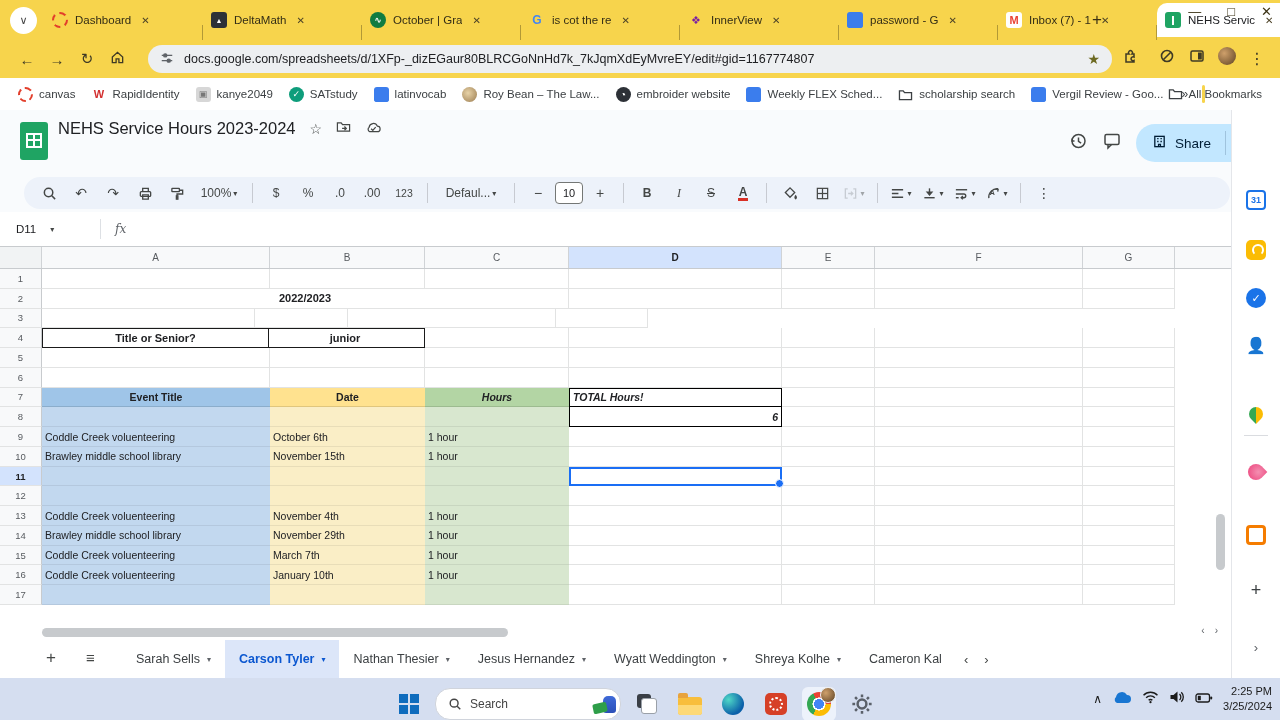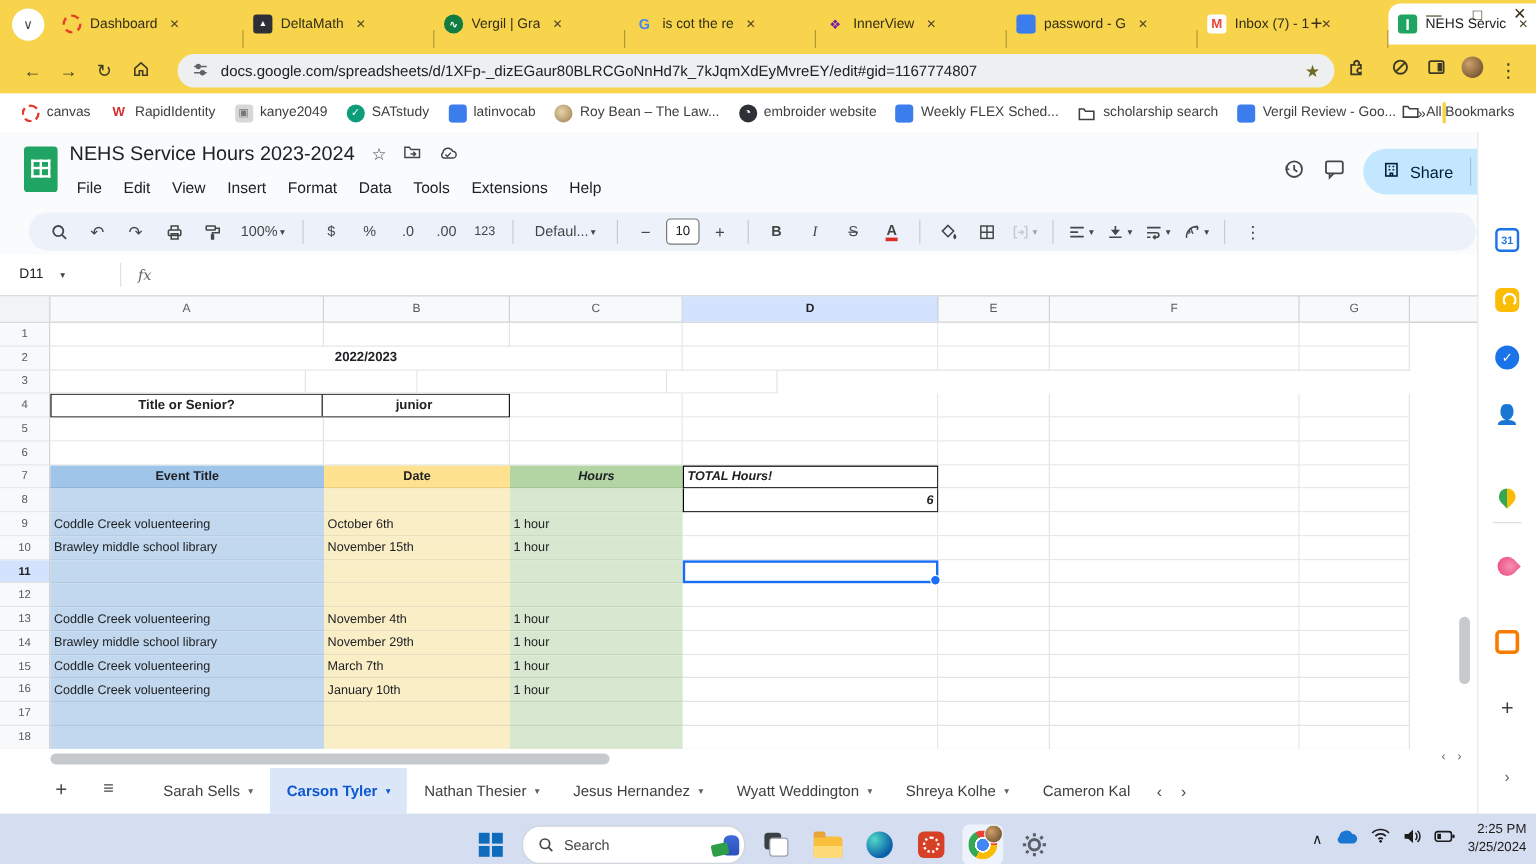--- a/index.html
+++ b/index.html
@@ -160,21 +160,21 @@
       </div>
       <span class="tsep" style="position: relative;"></span>
       <div class="btab" style="width: 142px;">
         <span class="fav" style="background: rgb(45, 49, 55); color: rgb(255, 255, 255); font-size: 7px;">▲</span>
         <span class="tlabel">DeltaMath</span>
         <span class="tclose">✕</span>
       </div>
       <span class="tsep" style="position: relative;"></span>
       <div class="btab" style="width: 142px;">
         <span class="fav" style="background: rgb(16, 124, 65); border-radius: 50%; color: rgb(255, 255, 255); font-size: 9px;">∿</span>
-        <span class="tlabel">Vergil | Gra</span>
+        <span class="tlabel">October | Gra</span>
         <span class="tclose">✕</span>
       </div>
       <span class="tsep" style="position: relative;"></span>
       <div class="btab" style="width: 142px;">
         <span class="fav" style="color: rgb(66, 133, 244); font-size: 12px;">G</span>
         <span class="tlabel">is cot the re</span>
         <span class="tclose">✕</span>
       </div>
       <span class="tsep" style="position: relative;"></span>
       <div class="btab" style="width: 142px;">
@@ -320,31 +320,20 @@
     <span class="title-ico">☆</span>
     <span class="title-ico"><svg width="15" height="14" viewBox="0 0 16 14" fill="none" stroke="#444746" stroke-width="1.3">
           <path d="M1.5 2.5 h4 l1.5 2 h7.5 v7 h-13 Z"></path>
           <path d="M6.5 8.5 h4 M9 6.5 l2 2 -2 2"></path>
         </svg></span>
     <span class="title-ico"><svg width="17" height="14" viewBox="0 0 18 14" fill="none" stroke="#444746" stroke-width="1.3">
           <path d="M5 12 h8 a3 3 0 0 0 0-6 a4.5 4.5 0 0 0-8.6 1.2 A2.8 2.8 0 0 0 5 12 Z"></path>
           <path d="M6.5 8.8 l1.8 1.8 3-3.4"></path>
         </svg></span>
   </div>
-  <div class="abs flex" id="menubar">
-      <span class="menuitem">File</span>
-      <span class="menuitem">Edit</span>
-      <span class="menuitem">View</span>
-      <span class="menuitem">Insert</span>
-      <span class="menuitem">Format</span>
-      <span class="menuitem">Data</span>
-      <span class="menuitem">Tools</span>
-      <span class="menuitem">Extensions</span>
-      <span class="menuitem">Help</span>
-    </div>
   <div class="abs flex" id="hdr-right">
     <span><svg width="20" height="20" viewBox="0 0 20 20" fill="none" stroke="#444746" stroke-width="1.5">
           <circle cx="10.5" cy="10" r="6.5"></circle>
           <path d="M10.5 6.5 v3.8 l2.6 1.8"></path>
           <path d="M4 7.5 L4 10 L6.5 10" stroke-width="1.3"></path>
         </svg></span>
     <span><svg width="20" height="20" viewBox="0 0 20 20" fill="none" stroke="#444746" stroke-width="1.5">
           <rect x="3" y="3.5" width="14" height="10" rx="1.5"></rect>
           <path d="M6 13.5 v3.5 l3.5-3.5"></path>
         </svg></span>
@@ -674,30 +663,20 @@
         <div class="cell colA" style="width: 228px; flex: 0 0 228px;">Coddle Creek voluenteering</div>
         <div class="cell colB" style="width: 155px; flex: 0 0 155px;">January 10th</div>
         <div class="cell colC" style="width: 144px; flex: 0 0 144px;">1 hour</div>
         <div class="cell white" style="width: 213px; flex: 0 0 213px;"></div>
         <div class="cell white" style="width: 93px; flex: 0 0 93px;"></div>
         <div class="cell white" style="width: 208px; flex: 0 0 208px;"></div>
         <div class="cell white" style="width: 92px; flex: 0 0 92px;"></div>
       </div>
       <div class="grid-row">
         <div class="row-hdr">17</div>
-        <div class="cell colA" style="width: 228px; flex: 0 0 228px;"></div>
-        <div class="cell colB" style="width: 155px; flex: 0 0 155px;"></div>
-        <div class="cell colC" style="width: 144px; flex: 0 0 144px;"></div>
-        <div class="cell white" style="width: 213px; flex: 0 0 213px;"></div>
-        <div class="cell white" style="width: 93px; flex: 0 0 93px;"></div>
-        <div class="cell white" style="width: 208px; flex: 0 0 208px;"></div>
-        <div class="cell white" style="width: 92px; flex: 0 0 92px;"></div>
-      </div>
-      <div class="grid-row">
-        <div class="row-hdr">18</div>
         <div class="cell colA" style="width: 228px; flex: 0 0 228px;"></div>
         <div class="cell colB" style="width: 155px; flex: 0 0 155px;"></div>
         <div class="cell colC" style="width: 144px; flex: 0 0 144px;"></div>
         <div class="cell white" style="width: 213px; flex: 0 0 213px;"></div>
         <div class="cell white" style="width: 93px; flex: 0 0 93px;"></div>
         <div class="cell white" style="width: 208px; flex: 0 0 208px;"></div>
         <div class="cell white" style="width: 92px; flex: 0 0 92px;"></div>
       </div>
     </div>
   <div id="vscroll"></div>

